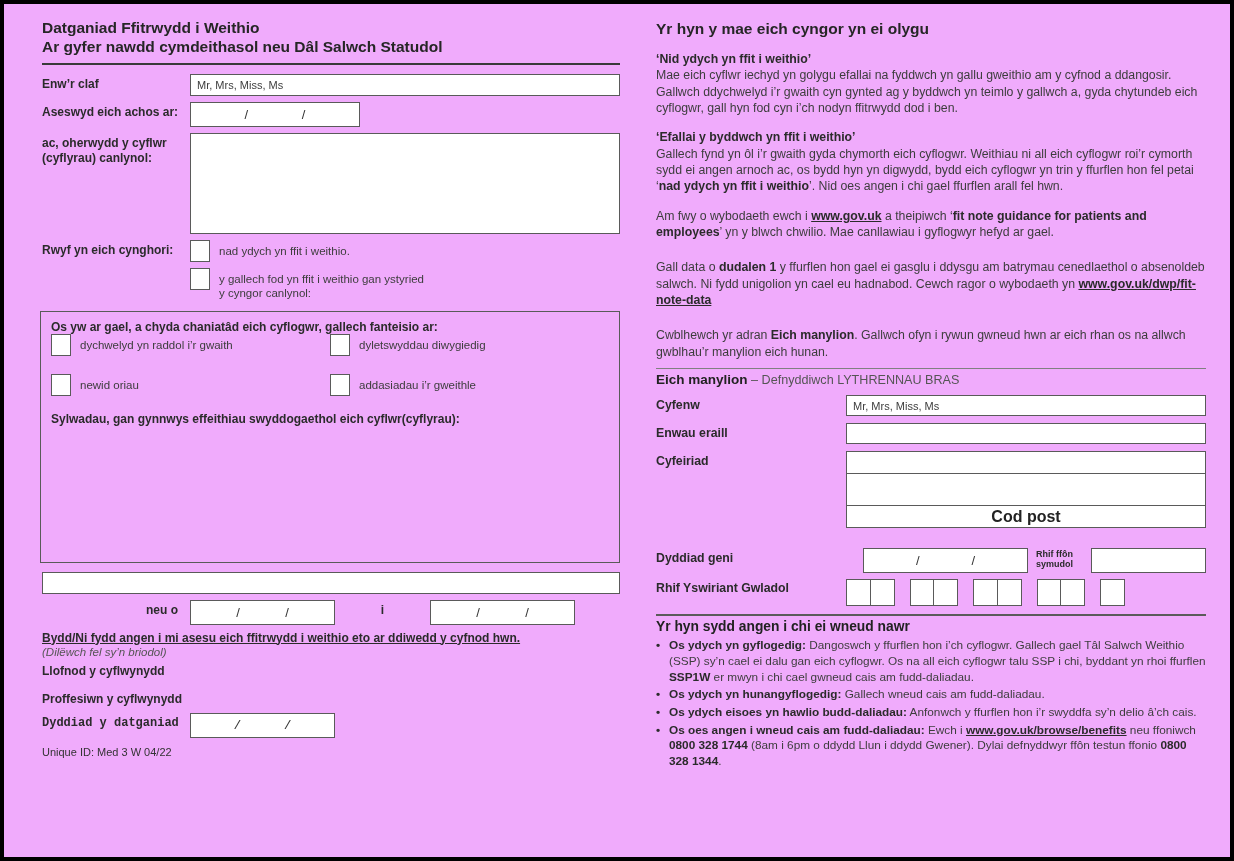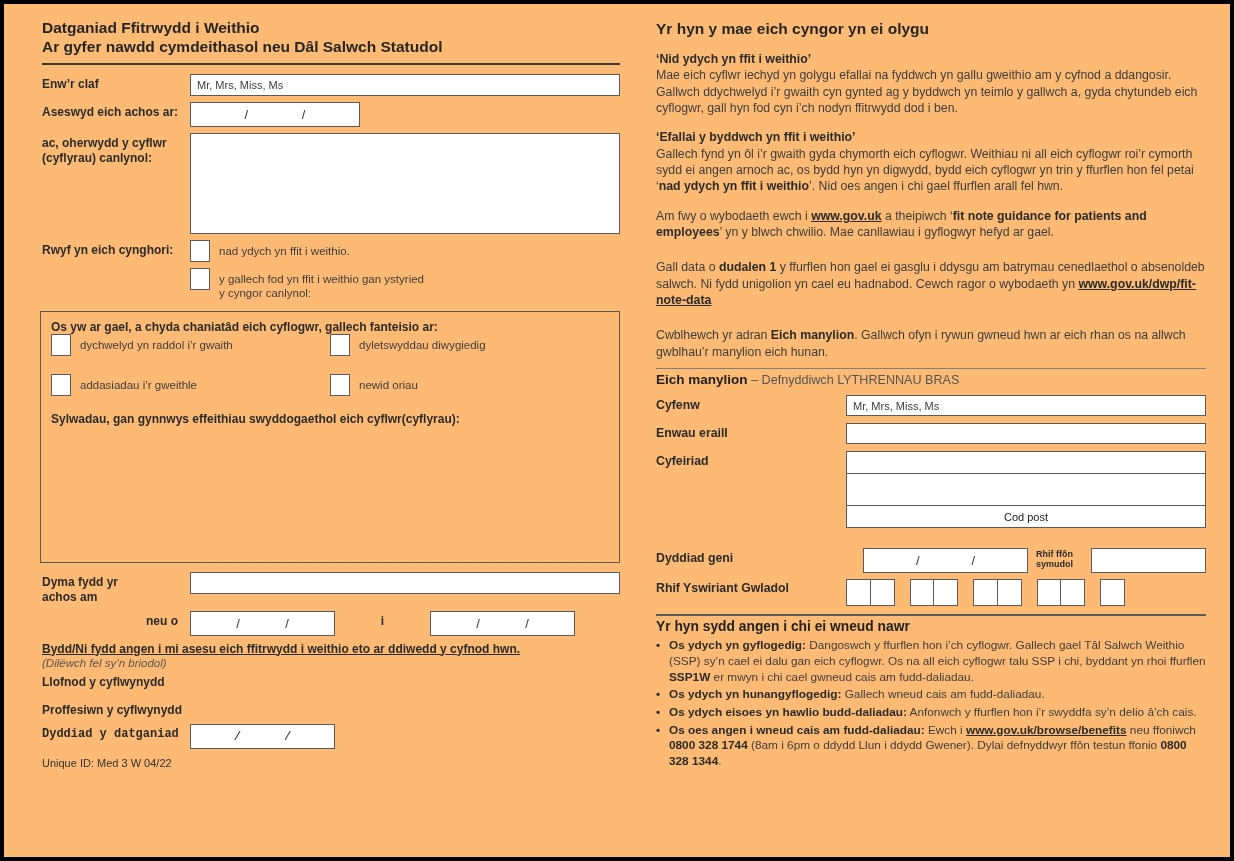--- a/index.html
+++ b/index.html
@@ -1,17 +1,17 @@
 <!DOCTYPE html>
 <html><head>
 <meta charset="utf-8">
 <style>
   html,body{margin:0;padding:0;background:#fff;}
   body{width:1234px;height:861px;overflow:hidden;font-family:"Liberation Sans",sans-serif;}
-  .page{box-sizing:border-box;width:1234px;height:861px;border:4px solid #000;background:#fdba74;
+  .page{box-sizing:border-box;width:1234px;height:861px;border:4px solid #000;background:#f0abfc;
         display:flex;padding:14px 24px 8px 38px;gap:36px;color:#3c3c3c;}
   .col-left{width:578px;flex:none;}
   .col-right{flex:1;min-width:0;}
 
   
   .title-block{font-size:15.5px;font-weight:bold;color:#262626;line-height:1.25;
                border-bottom:2.5px solid #3a3a3a;padding-bottom:6px;margin-bottom:9px;}
   .frow{display:flex;margin-bottom:6px;align-items:flex-start;}
   .flabel{width:148px;flex:none;font-weight:bold;font-size:12px;color:#2b2b2b;padding-top:3px;line-height:1.25;}
   .flabel.right{text-align:left;padding-left:104px;box-sizing:border-box;}
@@ -47,21 +47,21 @@
   .rule2{border:none;border-top:2px solid #5a5a5a;margin:8px 0 3px 0;}
   .details-head{font-size:12.6px;margin:2px 0 8px 0;color:#555;}
   .details-head .dh-b{font-weight:bold;color:#222;font-size:13.5px;}
   .drow{display:flex;margin-bottom:7px;align-items:flex-start;}
   .dlabel{width:190px;flex:none;font-weight:bold;font-size:12.3px;color:#2b2b2b;padding-top:3px;}
   .dinput{border:1.5px solid #5a5a5a;height:21px;flex:1;display:flex;align-items:center;padding:0 6px;box-sizing:border-box;background:#fff;}
   .addr-stack{flex:1;display:flex;flex-direction:column;}
   .addr-row{border:1.5px solid #5a5a5a;height:23px;box-sizing:border-box;margin-top:-1.5px;background:#fff;
             display:flex;align-items:center;justify-content:center;}
   .addr-row:first-child{margin-top:0;}
-  .postcode{font-weight:normal;font-size:11px;color:#222;}
+  .postcode{font-weight:bold;font-size:16px;color:#222;}
   .mobile-label{width:55px;flex:none;font-size:9px;font-weight:bold;color:#2b2b2b;line-height:1.1;margin-left:8px;padding-top:2px;}
   .phone-input{border:1.5px solid #5a5a5a;height:25px;flex:1;box-sizing:border-box;background:#fff;}
   .ni-wrap{display:flex;gap:15px;align-items:center;padding-top:1px;}
   .ni-group{display:flex;}
   .ni-cell{width:25px;height:27px;border:1.5px solid #5a5a5a;box-sizing:border-box;background:#fff;}
   .ni-cell + .ni-cell{margin-left:-1.5px;}
   .actions-head{font-size:13.8px;font-weight:bold;color:#222;margin:2px 0 4px 0;}
   .bullets{margin:0;padding:0;list-style:none;}
   .bullets li{position:relative;padding-left:13px;font-size:11.8px;line-height:1.33;color:#3d3d3d;margin-bottom:2px;}
   .bullets li::before{content:"\2022";position:absolute;left:0;top:0;font-weight:bold;color:#2b2b2b;}
@@ -123,36 +123,32 @@
         <div class="opt">
           <div class="cb"></div>
           <div class="opt-text">dychwelyd yn raddol i’r gwaith</div>
         </div>
         <div class="opt">
           <div class="cb"></div>
           <div class="opt-text">dyletswyddau diwygiedig</div>
         </div>
         <div class="opt">
           <div class="cb"></div>
+          <div class="opt-text">newid oriau</div>
+        </div>
+        <div class="opt">
+          <div class="cb"></div>
           <div class="opt-text">addasiadau i’r gweithle</div>
-        </div>
-        <div class="opt">
-          <div class="cb"></div>
-          <div class="opt-text">newid oriau</div>
         </div>
       </div>
       <div class="comments-label">Sylwadau, gan gynnwys effeithiau swyddogaethol eich cyflwr(cyflyrau):</div>
       <div style="height:120px;"></div>
     </div>
 
     <div class="frow">
-      <div class="flabel">
-        <span>Dyma fydd yr</span><br>
-        <span>achos am</span>
-      </div>
       <div class="input"></div>
     </div>
 
     <div class="frow">
       <div class="flabel right">neu o</div>
       <div class="datebox w145">
         <span>/</span>
         <span>/</span>
       </div>
       <div class="flabel" style="width:95px;text-align:center;">i</div>

